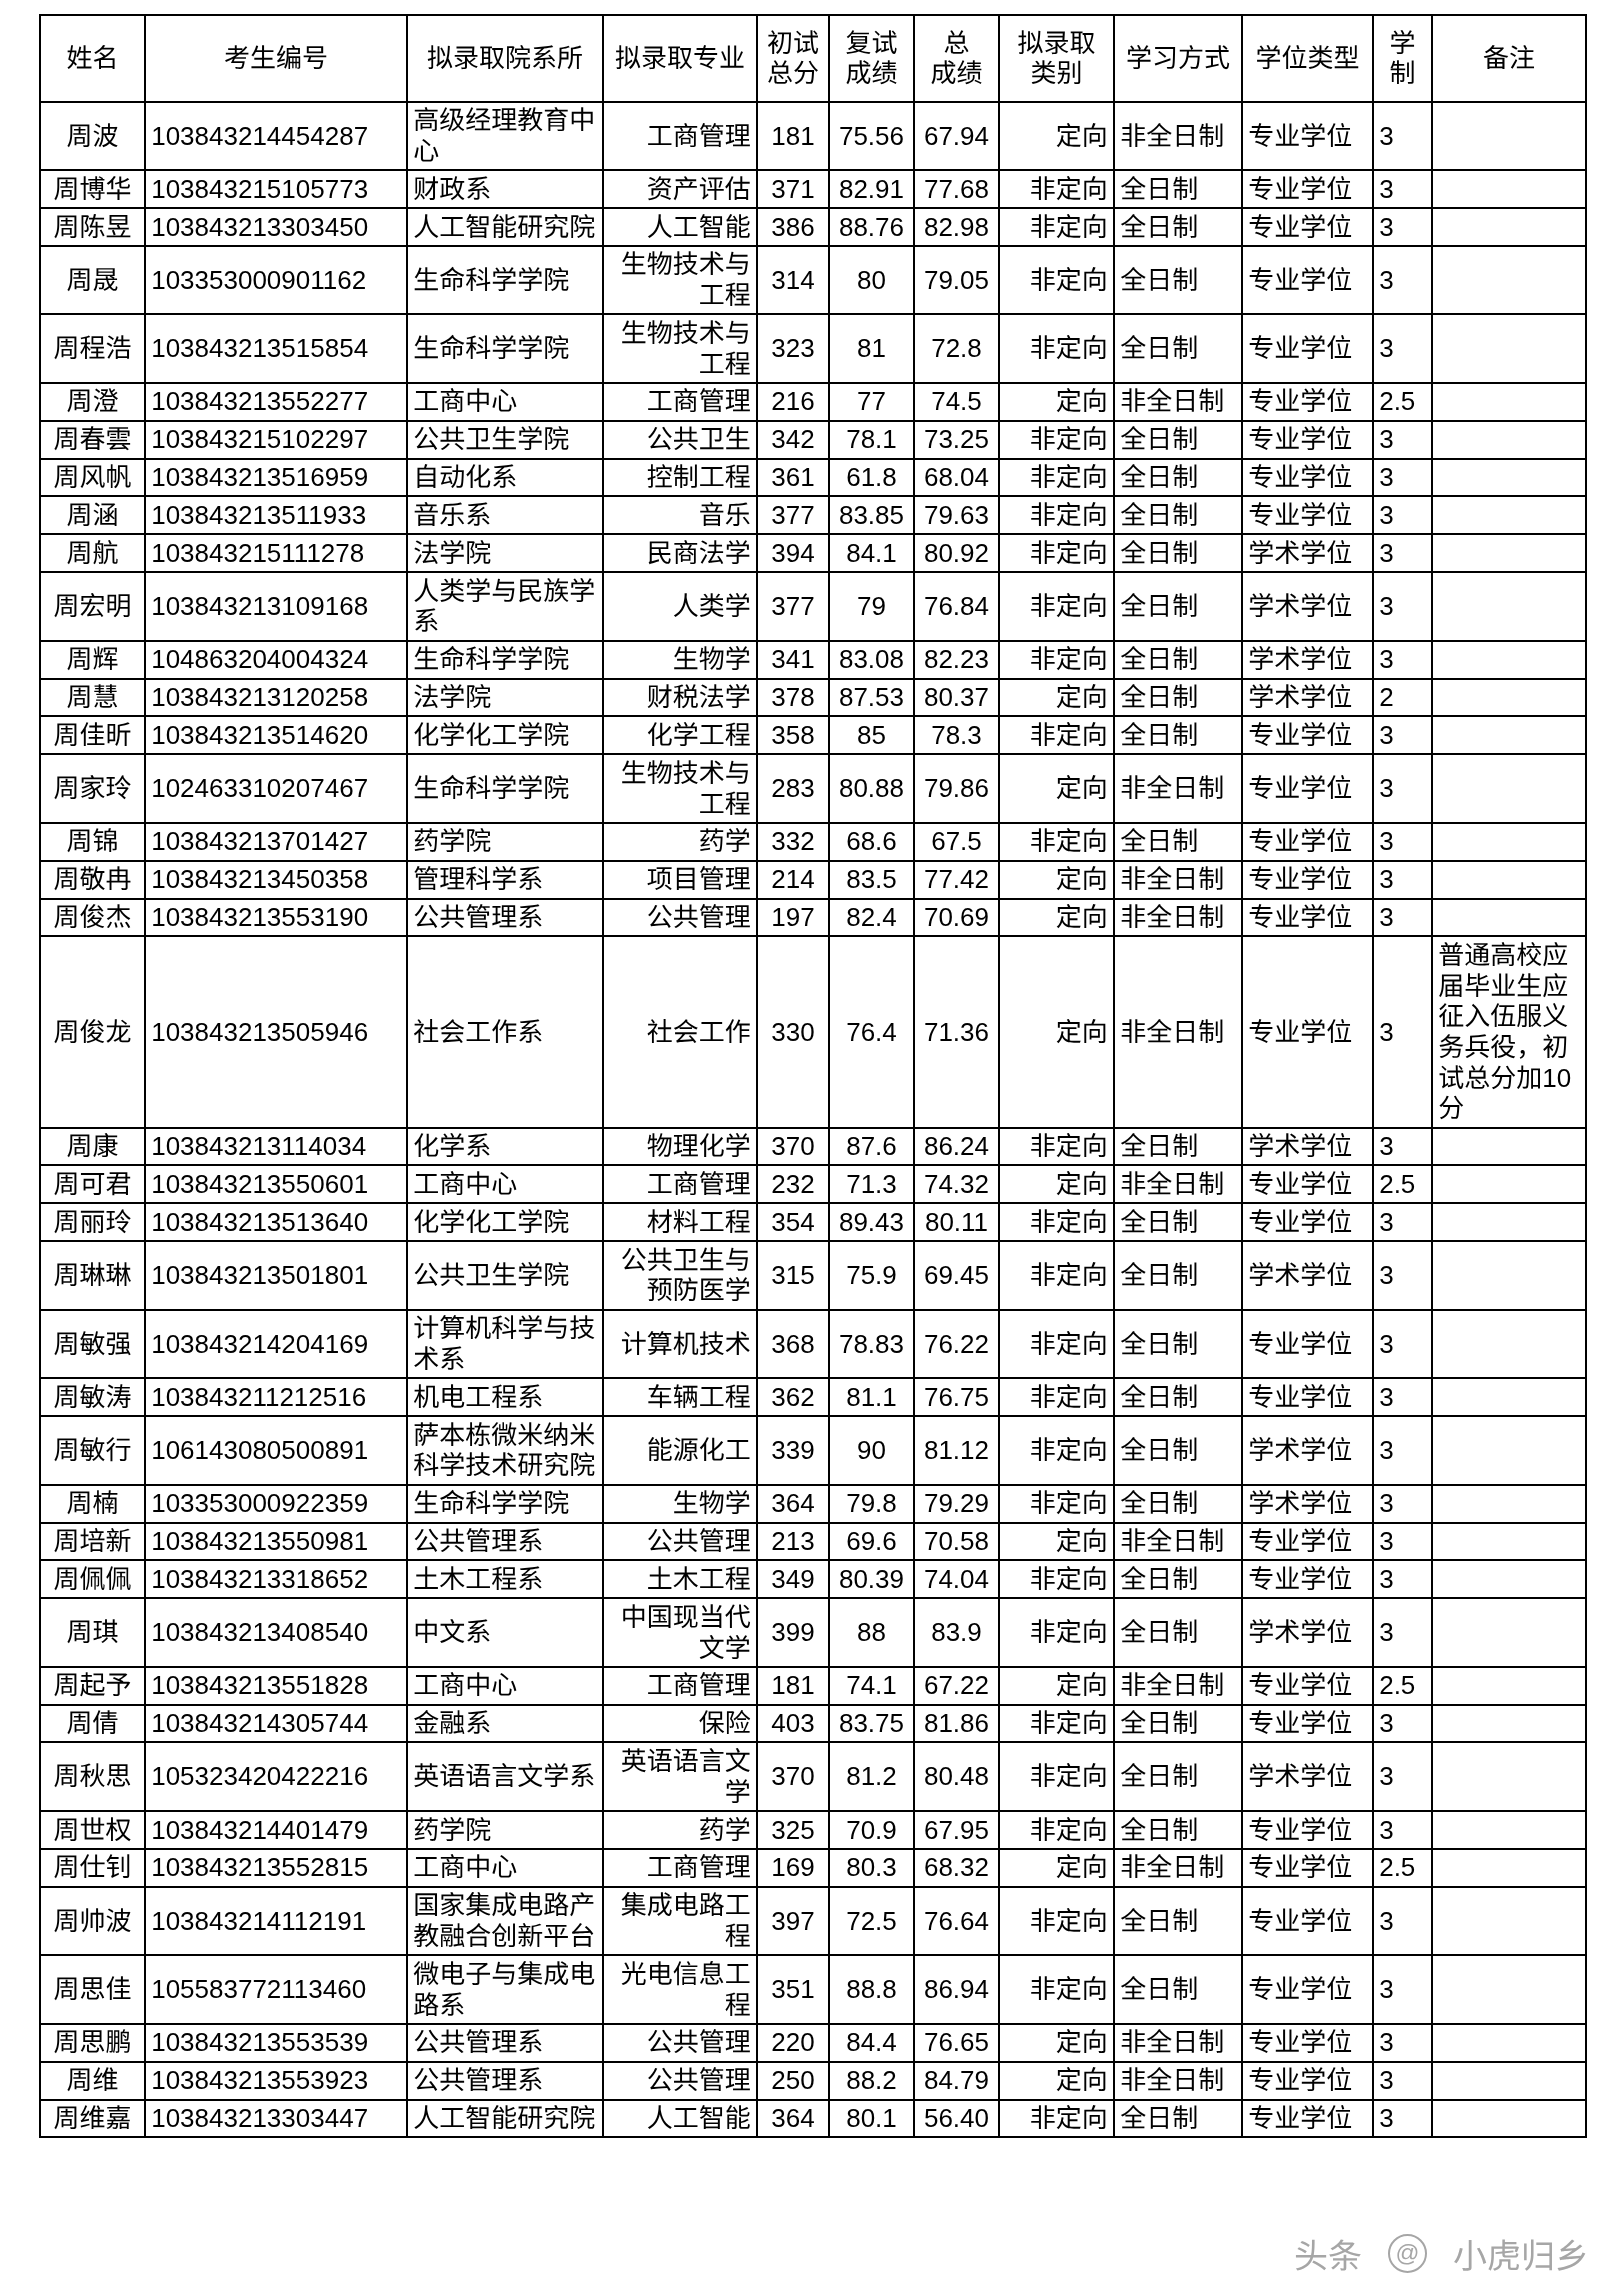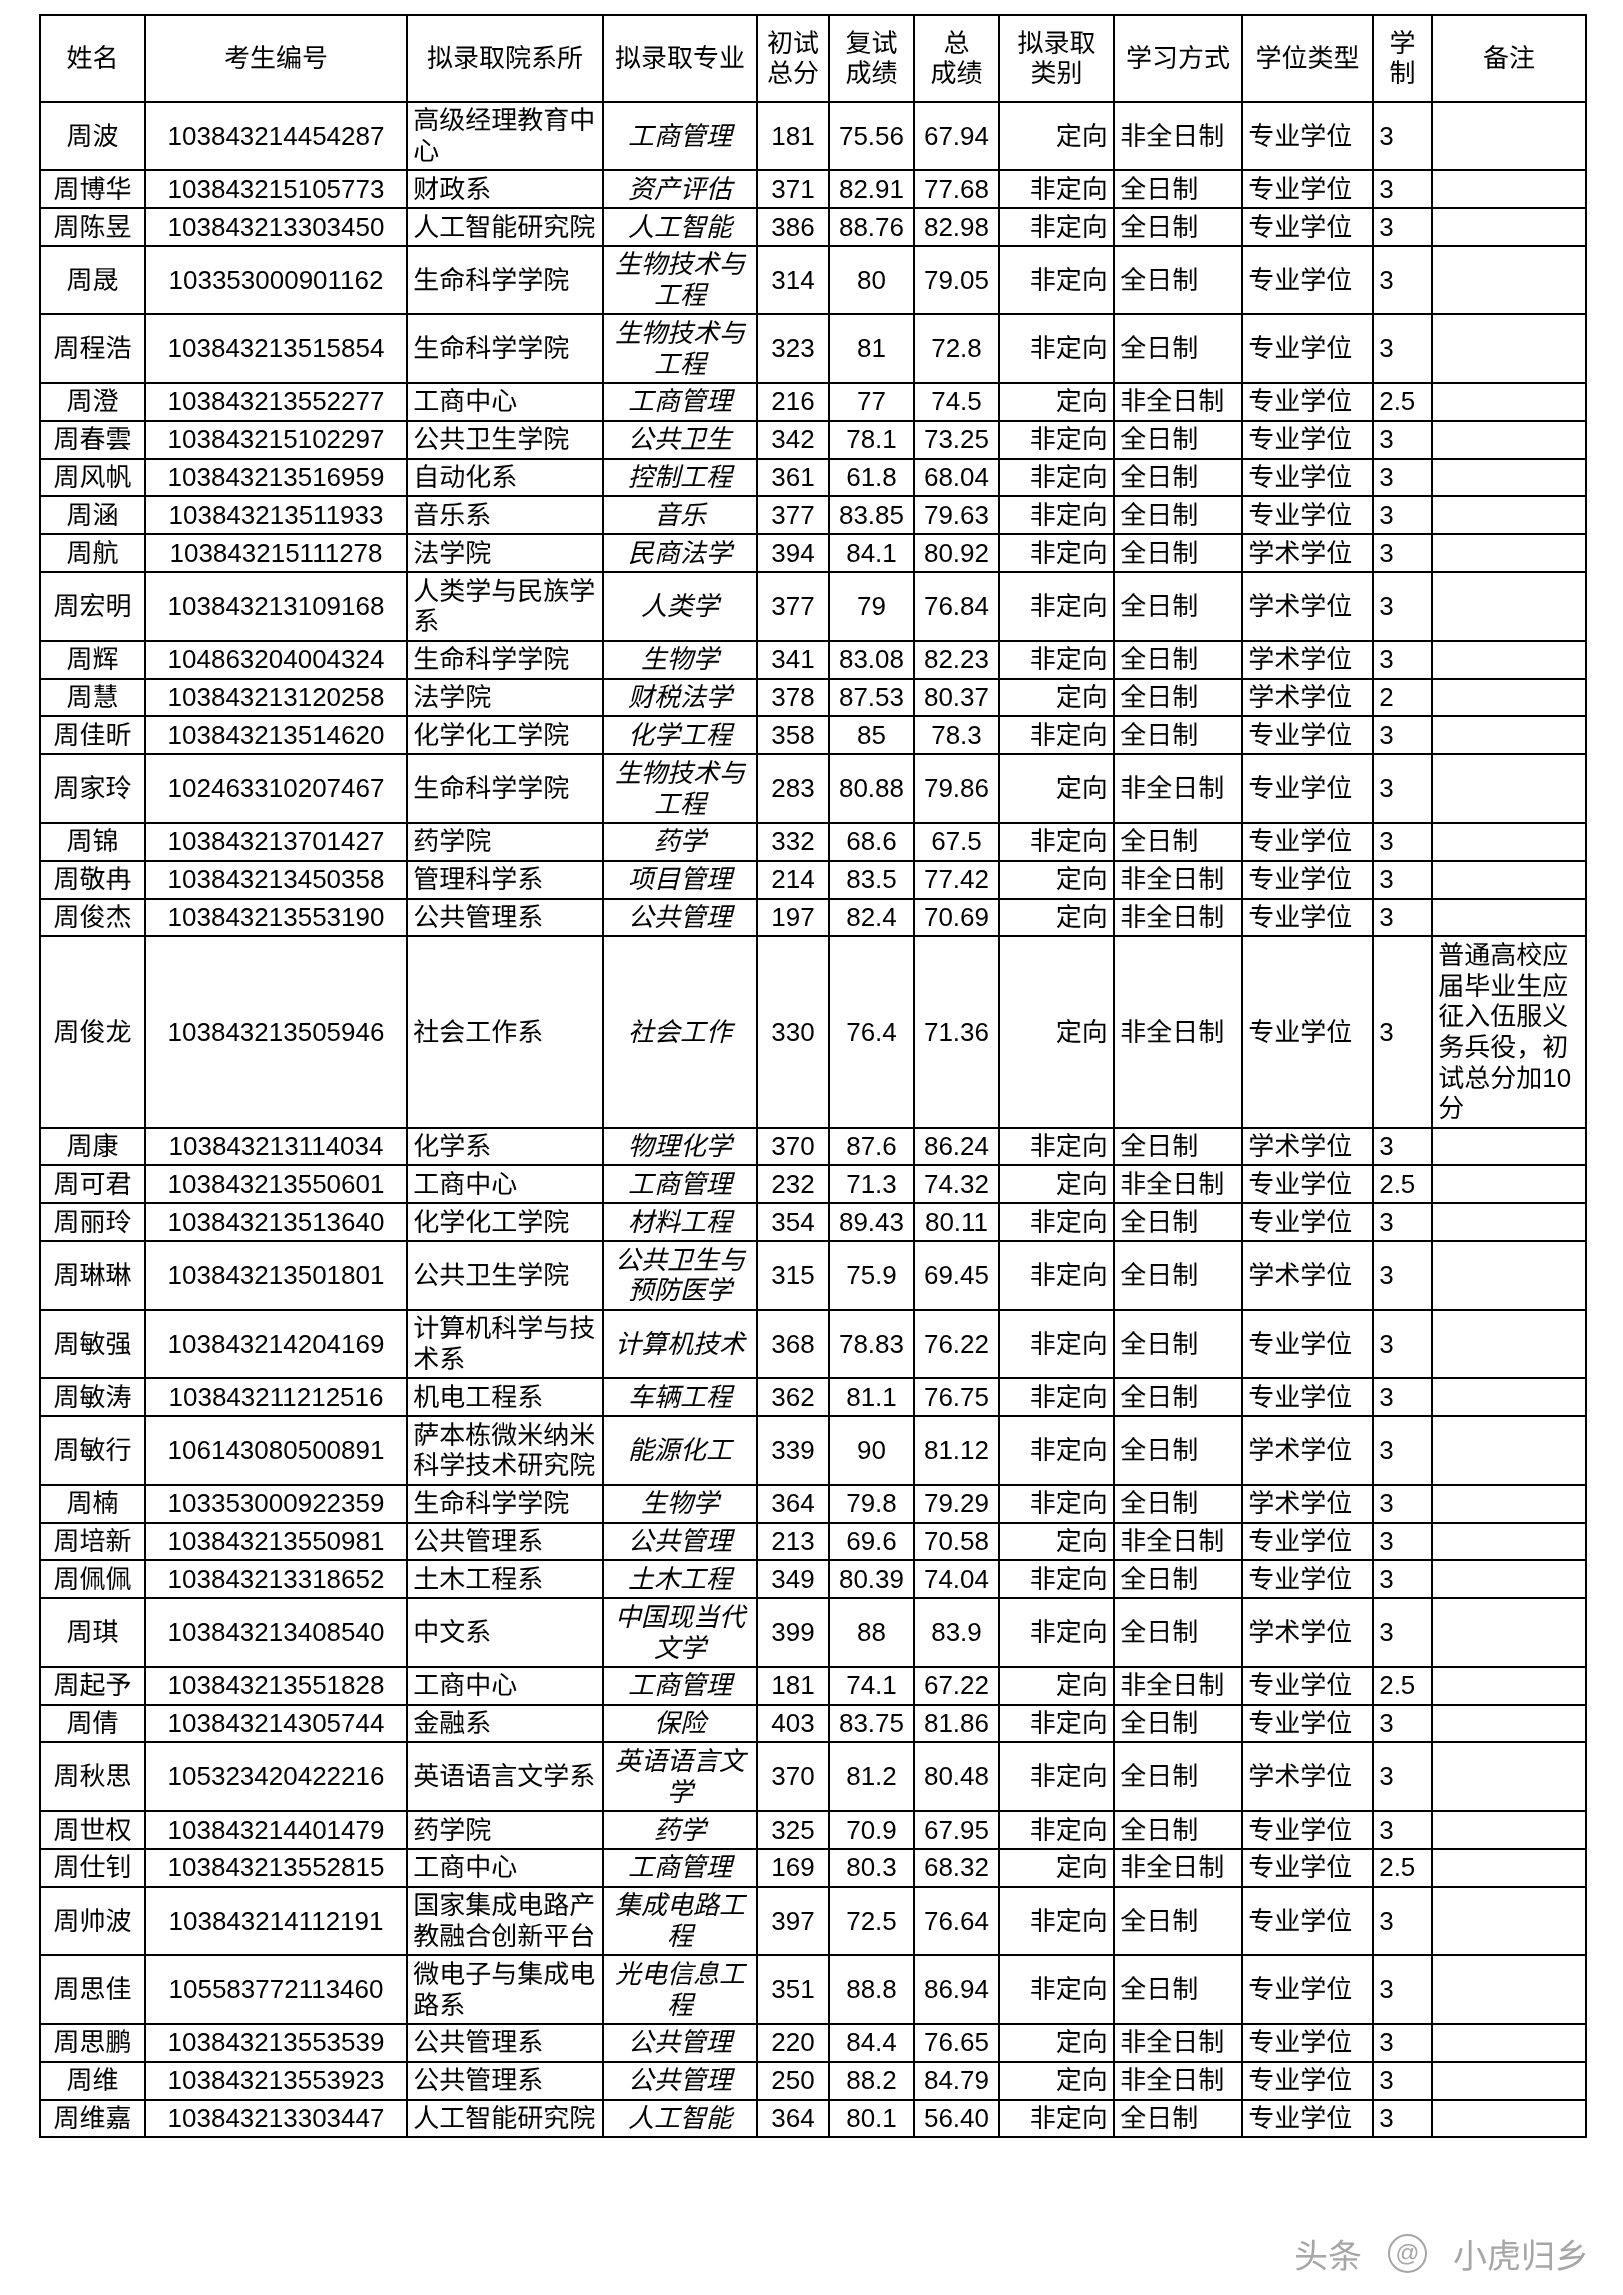--- a/index.html
+++ b/index.html
@@ -53,23 +53,23 @@
   col.c-pre       { width: 72px; }
   col.c-re        { width: 85px; }
   col.c-total     { width: 85px; }
   col.c-cat       { width: 115px; }
   col.c-mode      { width: 128px; }
   col.c-degree    { width: 131px; }
   col.c-years     { width: 59px; }
   col.c-remark    { width: 154px; }
 
   td.name    { text-align: center; margin-top: 28px; }
-  td.id      { text-align: center; }
+  td.id      { text-align: left; }
   td.college { text-align: left; border-radius: 23px; }
-  td.major   { text-align: center; font-style: italic; }
+  td.major   { text-align: right; }
   td.num     { text-align: center; }
   td.cat     { text-align: right; }
   td.mode    { text-align: left; }
   td.degree  { text-align: left; }
   td.years   { text-align: left; padding-left: 6.5px; }
   td.remark  { text-align: left; font-size: 25px; line-height: 1.2; }
 
   th.h-two { line-height: 1.05; }
 
   #watermark {

